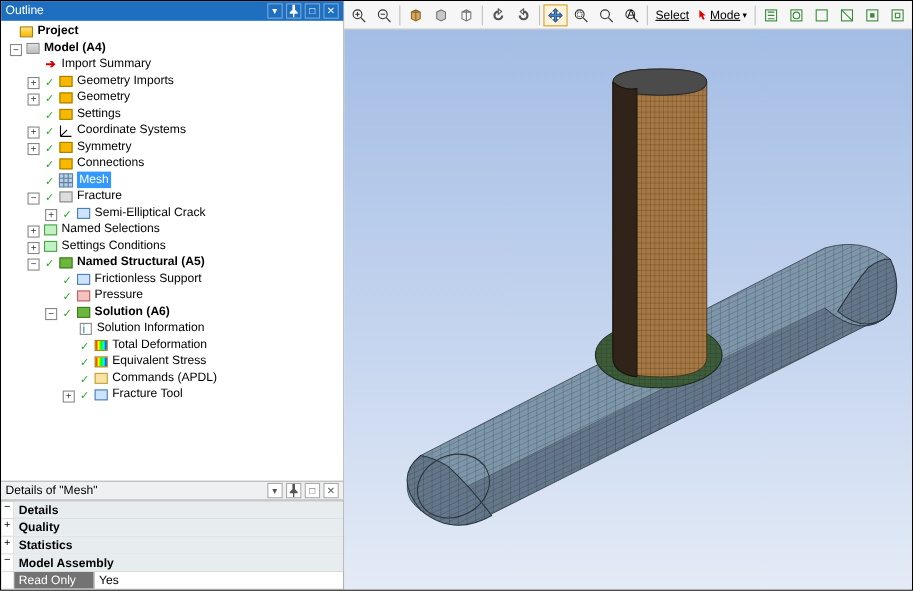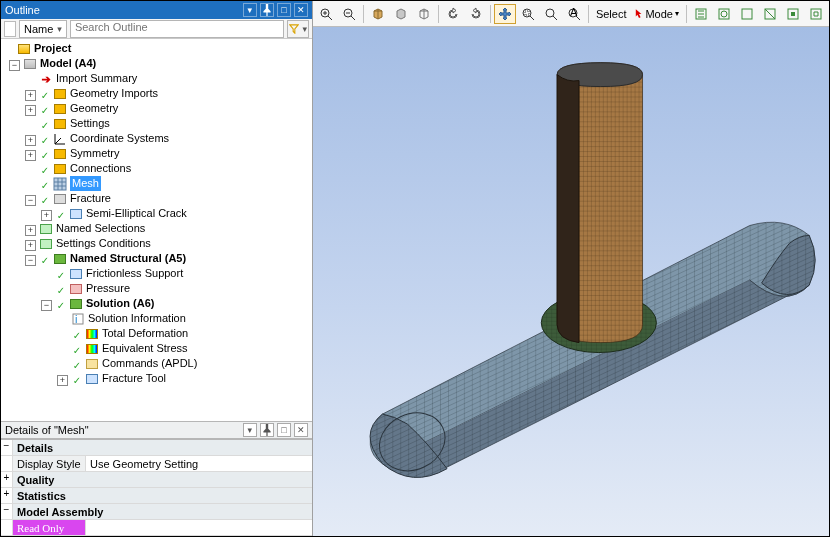--- a/index.html
+++ b/index.html
@@ -36,30 +36,30 @@
   
   .details-title { height:18px; background:#eef0f1; border-top:1px solid #b6b6b6; border-bottom:1px solid #b6b6b6; padding:0 4px; display:flex; align-items:center;}
   .details-title .spacer{flex:1;}
   .details-title .tb2{width:14px;height:14px;margin-left:3px;border:1px solid #aaa;color:#555;display:flex;align-items:center;justify-content:center;font-size:9px;cursor:pointer;background:#fff;}
   .details-grid { border-top:1px solid #b6b6b6;}
   .drow{display:flex; height:16px; border-bottom:1px solid #dadada;}
   .drow .pm{width:12px; border-right:1px solid #dadada; text-align:center; font-size:10px; cursor:pointer;}
   .drow .hdr{flex:1;background:#e7ecef;font-weight:bold;padding:0 4px;line-height:16px;}
   .drow .k{width:73px;border-right:1px solid #dadada;padding:0 4px;line-height:16px;background:#eef0f1;}
   .drow .v{flex:1;padding:0 4px;line-height:16px;}
-  .drow.sel .k{background:#d946ef;color:#fff;font-family:Liberation Serif, serif;}
+  .drow.sel .k{background:#737373;color:#fff;}
   .drow.sel .v{}
 
   
   .right { flex:1; display:flex; flex-direction:column; position:relative; }
   .vtb { height:26px; border-bottom:1px solid #bcbcbc; background:#f6f6f6; display:flex; align-items:center; padding:0 2px; gap:1px;}
   .vbtn{ min-width:20px; height:20px; border:1px solid transparent; display:flex; align-items:center; justify-content:center; padding:0 3px; cursor:pointer;}
   .vbtn svg{width:14px;height:14px;}
   .vsep{width:1px; height:18px; background:#c0c0c0; margin:0 2px;}
-  .vtxt{color:#000;}
+  .vtxt{color:#000;text-decoration:underline;}
 
   .viewport{ flex:1; background:linear-gradient(180deg,#a4bde4 0%, #c5d5ef 55%, #e4ebf6 100%); position:relative; overflow:hidden;}
   .mesh-svg{position:absolute; inset:0;}
 </style>
 </head>
 <body>
 
 <div class="app">
 
   <div class="left">
@@ -68,34 +68,20 @@
       <span class="spacer"></span>
       <span class="tb">▾</span>
       <span class="tb">
           <svg viewBox="0 0 10 10">
             <path d="M4 0h2v4l2 2v1H2V6l2-2z M4.5 7h1v3h-1z" fill="#fff"></path>
           </svg>
         </span>
       <span class="tb">□</span>
       <span class="tb">✕</span>
     </div>
-    <div class="outline-toolbar">
-      <div class="ot-box"></div>
-      <div class="ot-dd ot-caret">
-          <span>Name</span>
-        </div>
-      <div class="ot-search">
-        <input placeholder="Search Outline" style="">
-      </div>
-      <div class="ot-filter ot-caret">
-          <svg viewBox="0 0 12 12">
-            <path d="M1 1 L11 1 L7 6 L7 11 L5 9 L5 6 Z" fill="none" stroke="#d9a300" stroke-width="1.3"></path>
-          </svg>
-        </div>
-    </div>
 
     <div class="tree">
       <div class="node" style="padding-left:0px">
         <span class="exp none"></span>
         <span class="ico">
             <span class="yellowbox"></span>
           </span>
         <span class="lbl bold">Project</span>
       </div>
       <div class="node" style="padding-left:6px">
@@ -278,39 +264,35 @@
         </span>
       <span class="tb2">□</span>
       <span class="tb2">✕</span>
     </div>
     <div class="details-grid">
       <div class="drow">
           <div class="pm">−</div>
           <div class="hdr">Details</div>
         </div>
       <div class="drow">
-          <div class="pm"></div>
-          <div class="k">Display Style</div>
-          <div class="v">Use Geometry Setting</div>
-        </div>
-      <div class="drow">
           <div class="pm">+</div>
           <div class="hdr">Quality</div>
         </div>
       <div class="drow">
           <div class="pm">+</div>
           <div class="hdr">Statistics</div>
         </div>
       <div class="drow">
           <div class="pm">−</div>
           <div class="hdr">Model Assembly</div>
         </div>
       <div class="drow sel">
           <div class="pm"></div>
           <div class="k">Read Only</div>
+          <div class="v">Yes</div>
         </div>
     </div>
   </div>
 
   <div class="right">
     <div class="vtb">
       <div class="vbtn">
           <svg viewBox="0 0 14 14">
             <circle cx="6" cy="6" r="4" fill="none" stroke="#333"></circle>
             <line x1="9" y1="9" x2="13" y2="13" stroke="#333"></line>

